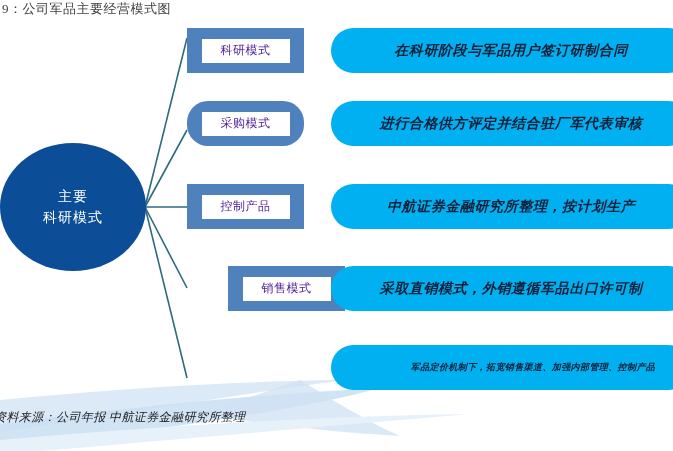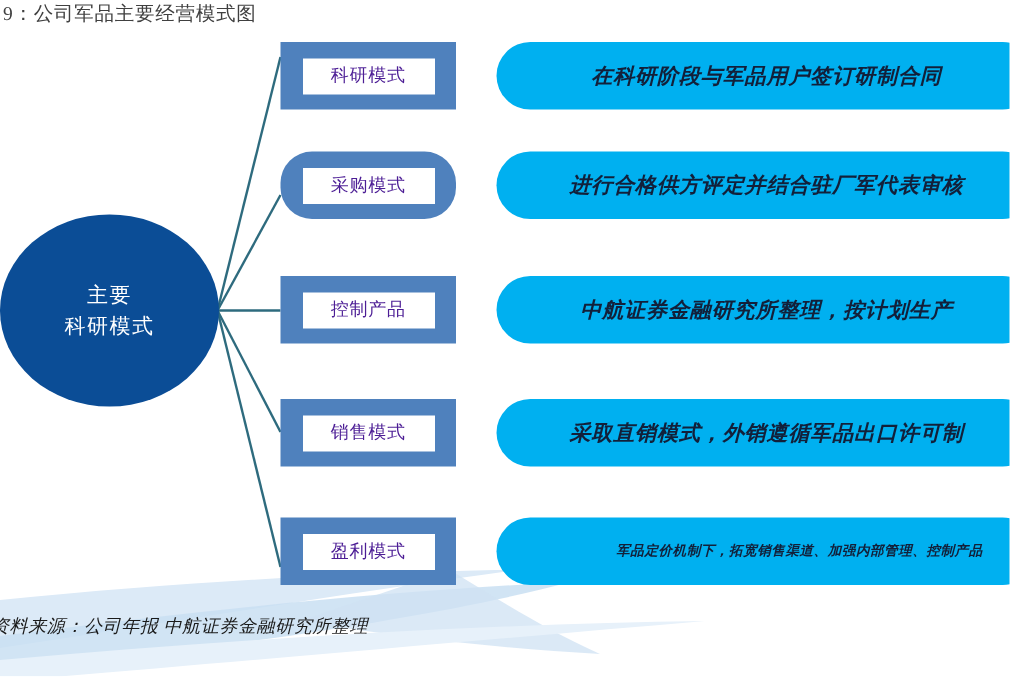--- a/index.html
+++ b/index.html
@@ -170,25 +170,22 @@
 
   <div class="mode-box" style="top:28px;">
     <div class="mode-inner">科研模式</div>
   </div>
   <div class="mode-box" style="top:101px;border-radius:21px;">
     <div class="mode-inner">采购模式</div>
   </div>
   <div class="mode-box" style="top:184px;">
     <div class="mode-inner">控制产品</div>
   </div>
-  <div class="mode-box" style="top:266px;">
+  <div class="mode-box" style="top:266px;margin-left:41px;">
     <div class="mode-inner">销售模式</div>
-  </div>
-  <div class="mode-box" style="top:345px;">
-    <div class="mode-inner">盈利模式</div>
   </div>
 
   <div class="desc-bar" style="top:28px;">
     <div class="desc-text">在科研阶段与军品用户签订研制合同</div>
   </div>
   <div class="desc-bar" style="top:101px;">
     <div class="desc-text">进行合格供方评定并结合驻厂军代表审核</div>
   </div>
   <div class="desc-bar" style="top:184px;">
     <div class="desc-text">中航证券金融研究所整理，按计划生产</div>

